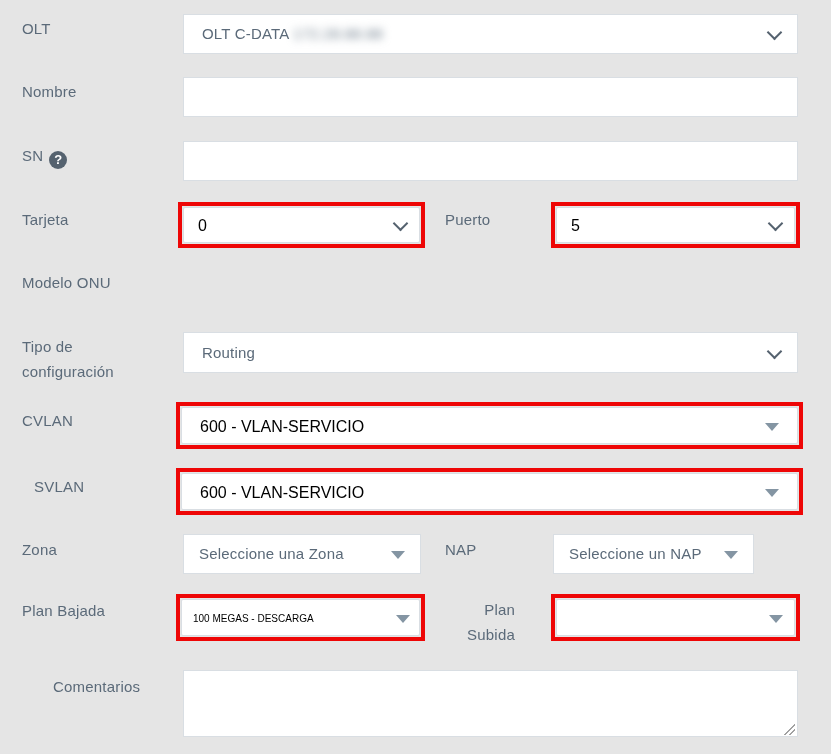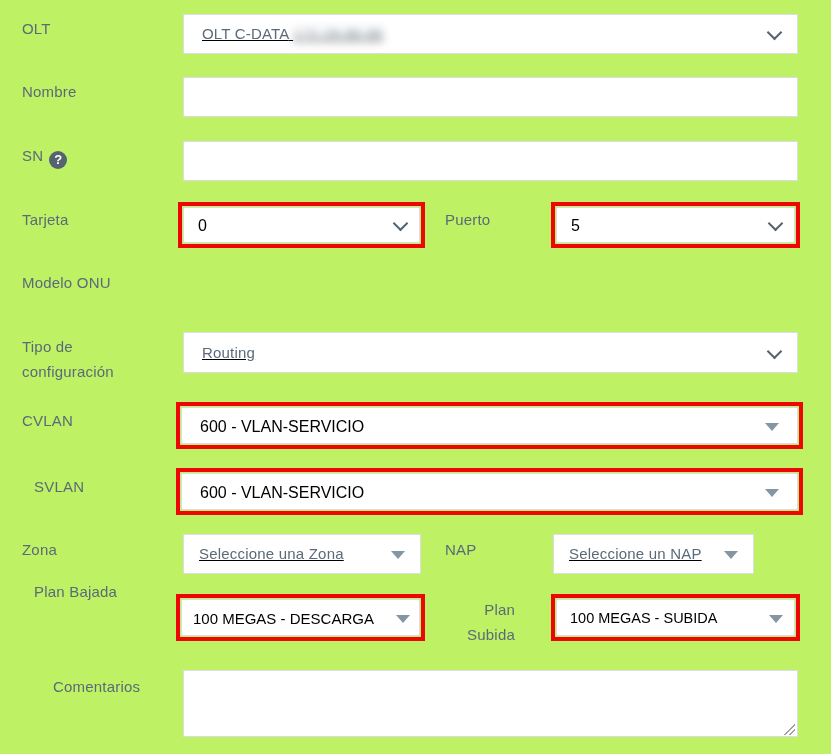--- a/index.html
+++ b/index.html
@@ -1,22 +1,22 @@
 <!DOCTYPE html>
 <html><head>
 <meta charset="utf-8">
 <style>
   html,body{margin:0;padding:0;background:#fff;}
   body{font-family:"Liberation Sans", sans-serif;}
-  .page{position:relative;width:831px;height:754px;background:#bef264;overflow:hidden;}
+  .page{position:relative;width:831px;height:754px;background:#e5e5e5;overflow:hidden;}
 
   .lbl{position:absolute;font-size:15px;line-height:25px;color:#5b6a79;letter-spacing:.2px;}
 
   
-  .ctl{position:absolute;background:#fff;border:1px solid #d9dee3;border-radius:0;box-sizing:border-box;cursor:pointer;text-decoration:underline;}
+  .ctl{position:absolute;background:#fff;border:1px solid #d9dee3;border-radius:0;box-sizing:border-box;cursor:pointer;}
   .ctl .txt{display:block;font-size:15px;color:#5b6a79;white-space:nowrap;overflow:hidden;letter-spacing:.2px;}
   input.ctl{outline:none;padding:0 12px;font-size:15px;color:#5b6a79;font-family:"Liberation Sans",sans-serif;}
   textarea.ctl{outline:none;resize:none;padding:8px 12px;font-size:15px;color:#5b6a79;font-family:"Liberation Sans",sans-serif;}
 
   
   .chev{position:absolute;right:17px;top:50%;width:9px;height:9px;margin-top:-7px;
         border-right:2px solid #55626f;border-bottom:2px solid #55626f;transform:rotate(45deg);}
   
   .tri{position:absolute;right:18px;top:50%;margin-top:-3px;width:0;height:0;
        border-left:7px solid transparent;border-right:7px solid transparent;border-top:8px solid #8495a3;}
@@ -104,31 +104,30 @@
   <div class="ctl" style="left:183px;top:534px;width:238px;height:40px;">
     <span class="txt" style="line-height:38px;padding-left:15px;">Seleccione una Zona</span>
     <span class="tri" style="right:15px;"></span>
   </div>
   <div class="lbl" style="left:445px;top:537px;">NAP</div>
   <div class="ctl" style="left:553px;top:534px;width:201px;height:40px;">
     <span class="txt" style="line-height:38px;padding-left:15px;">Seleccione un NAP</span>
     <span class="tri" style="right:15px;"></span>
   </div>
 
-  <div class="lbl" style="left:22px;top:579px;margin-left:12px;">Plan Bajada</div>
+  <div class="lbl" style="left:22px;top:598px;">Plan Bajada</div>
   <div class="hl" style="left:176px;top:594px;width:249px;height:47px;">
     <div class="inner">
-      <span class="txt" style="line-height:37px;padding-left:11px;font-size:15px;">100 MEGAS - DESCARGA</span>
+      <span class="txt" style="line-height:37px;padding-left:11px;font-size:10px;">100 MEGAS - DESCARGA</span>
       <span class="tri" style="right:9px;"></span>
     </div>
   </div>
   <div class="lbl" style="left:445px;top:597px;width:70px;text-align:right;">Plan Subida</div>
   <div class="hl" style="left:551px;top:594px;width:249px;height:47px;">
     <div class="inner">
-      <span class="txt" style="line-height:37px;padding-left:13px;font-size:14.5px;">100 MEGAS - SUBIDA</span>
       <span class="tri" style="right:11px;"></span>
     </div>
   </div>
 
   <div class="lbl" style="left:22px;top:674px;margin-left:31px;">Comentarios</div>
   <textarea class="ctl" style="left: 183px; top: 670px; width: 615px; height: 67px;"></textarea>
   <span class="grip" style="position:absolute;left:784px;top:724px;"></span>
 
 </div>
 

